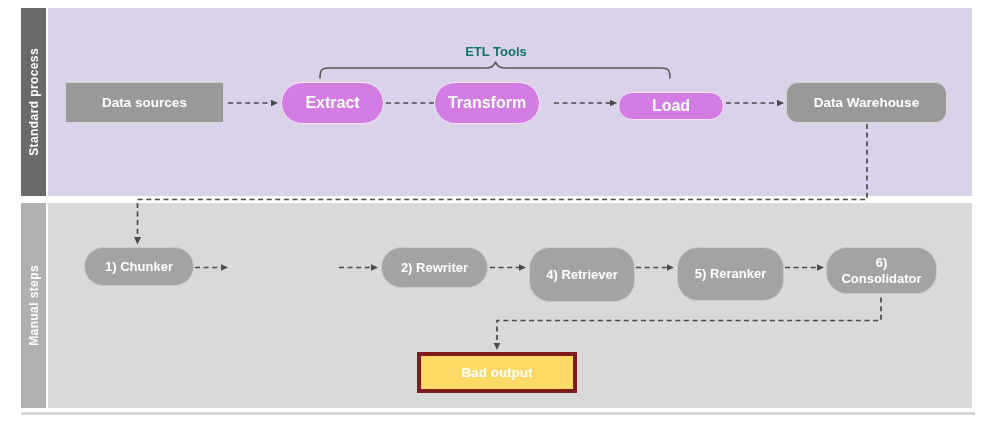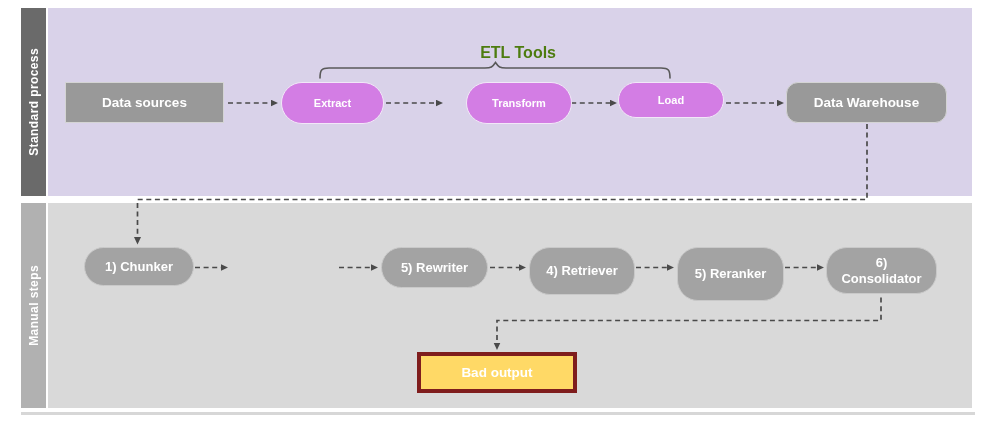--- a/index.html
+++ b/index.html
@@ -47,42 +47,42 @@
   }
   .gray-rect {
     background: var(--process_gray);
     border: 1.5px solid #d4d4d4;
     font-size: 13.5px;
   }
   .purple-pill {
     background: var(--etl_purple);
     border: 1.5px solid #f2e7f8;
     border-radius: 22px;
-    font-size: 11px;
+    font-size: 16px;
   }
   .step-pill {
     background: var(--step_gray);
     border: 1.5px solid #c9c9c9;
     border-radius: 21px;
     font-size: 13px;
   }
   .yellow-rect {
     background: var(--warning_yellow);
     border: 4px solid #7f1d1d;
     font-size: 13.5px;
   }
 
   
   .etl-label {
     position: absolute;
     left: 436px; top: 44px; width: 120px;
-    text-align: right;
-    color: #4d7c0f;
+    text-align: center;
+    color: #0f766e;
     font-weight: bold;
-    font-size: 16px;
+    font-size: 13px;
   }
 
   .connectors { position: absolute; left: 0; top: 0; pointer-events: none; }
 
   .bottom-divider {
     position: absolute;
     left: 21px; top: 412px; width: 954px; height: 2.5px;
     background: #d7d7d7;
   }
 </style>
@@ -125,26 +125,26 @@
       <path d="M881,289 L881,320.5 L497,320.5 L497,344" marker-end="url(#arr)"></path>
     </g>
 
     <path d="M320,78 C320,70 321.5,68 329,68 L485,68 C491,68 492.5,67 495.5,62.5 C498.5,67 500,68 506,68 L661,68 C668.5,68 670,70 670,78" stroke="#595959" stroke-width="1.6" fill="none" stroke-linecap="round"></path>
   </svg>
 
   <div class="etl-label">ETL Tools</div>
 
   <div class="node gray-rect" style="left:65px; top:82px; width:159px; height:41px;">Data sources</div>
   <div class="node purple-pill" style="left:281px; top:82px; width:103px; height:42px;">Extract</div>
-  <div class="node purple-pill" style="left:466px; top:82px; width:106px; height:42px;">Transform</div>
-  <div class="node purple-pill" style="left:618px; top:82px; width:106px; height:36px;">Load</div>
+  <div class="node purple-pill" style="left:434px; top:82px; width:106px; height:42px;">Transform</div>
+  <div class="node purple-pill" style="left:618px; top:92px; width:106px; height:28px;">Load</div>
   <div class="node gray-rect" style="left:786px; top:82px; width:161px; height:41px;border-radius:12px;">Data Warehouse</div>
 
   <div class="node step-pill" style="left:84px; top:247px; width:110px; height:39px;">1) Chunker</div>
-  <div class="node step-pill" style="left:381px; top:247px; width:107px; height:41px;">5) Rewriter</div>
-  <div class="node step-pill" style="left:529px; top:247px; width:106px; height:48px;">4) Retriever</div>
+  <div class="node step-pill" style="left:381px; top:247px; width:107px; height:41px;">2) Rewriter</div>
+  <div class="node step-pill" style="left:529px; top:247px; width:106px; height:55px;">4) Retriever</div>
   <div class="node step-pill" style="left:677px; top:247px; width:107px; height:54px;">5) Reranker</div>
   <div class="node step-pill" style="left:826px; top:247px; width:111px; height:47px;">6) Consolidator</div>
   <div class="node yellow-rect" style="left:417px; top:352px; width:160px; height:41px;">Bad output</div>
 
   <div class="bottom-divider"></div>
 
 </div>
 
 </body></html>

